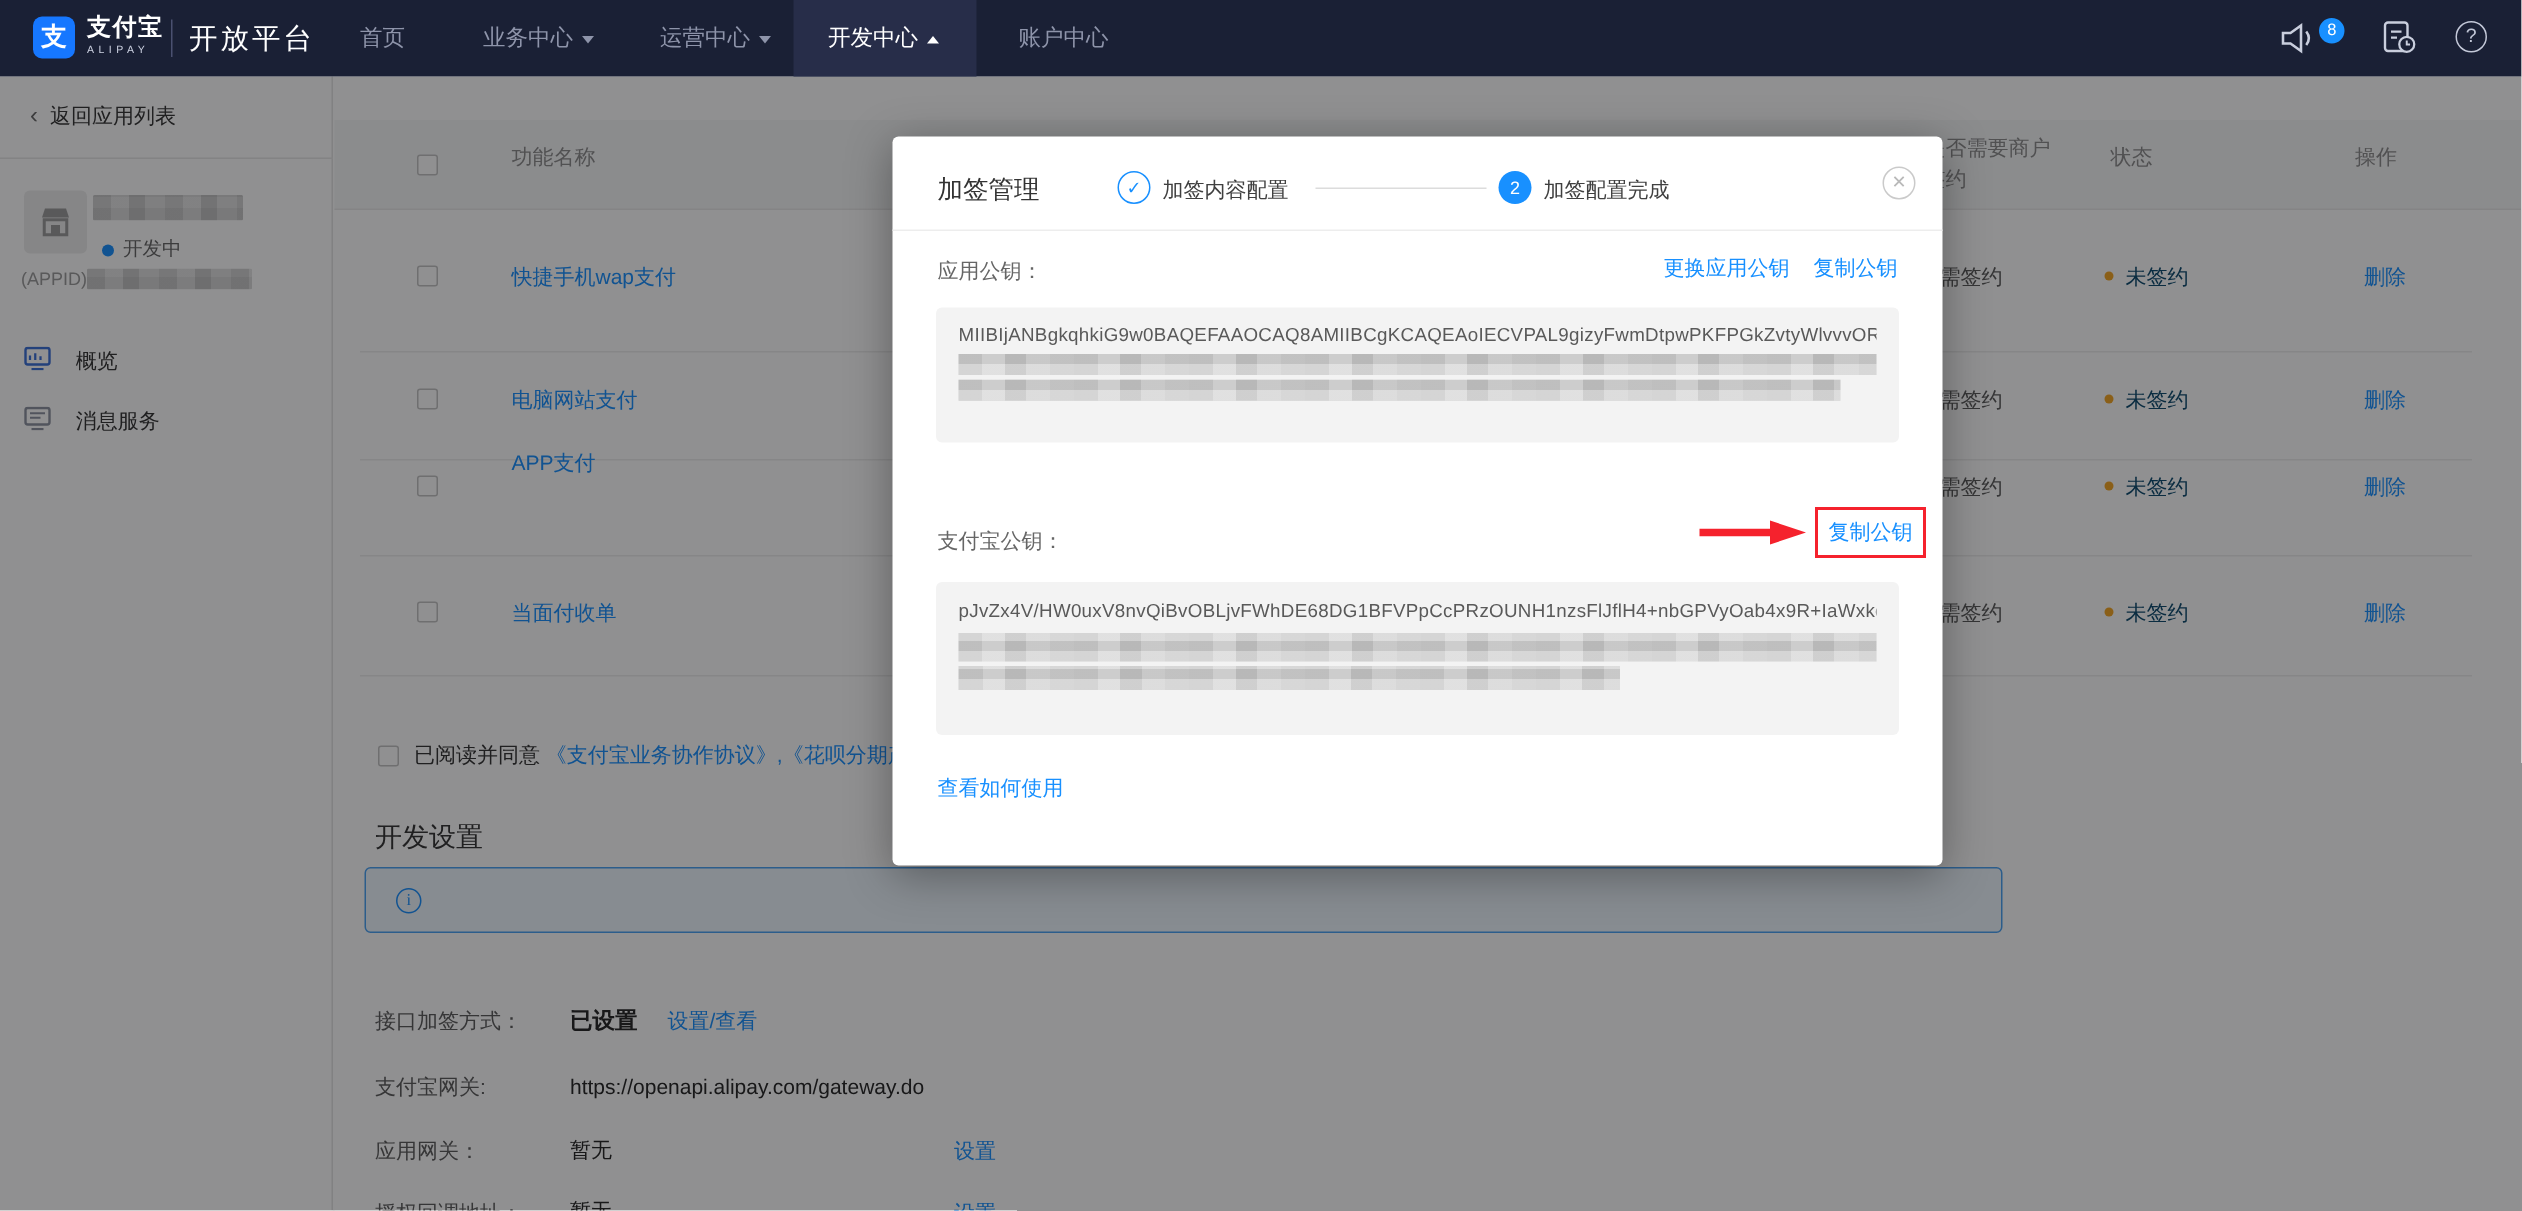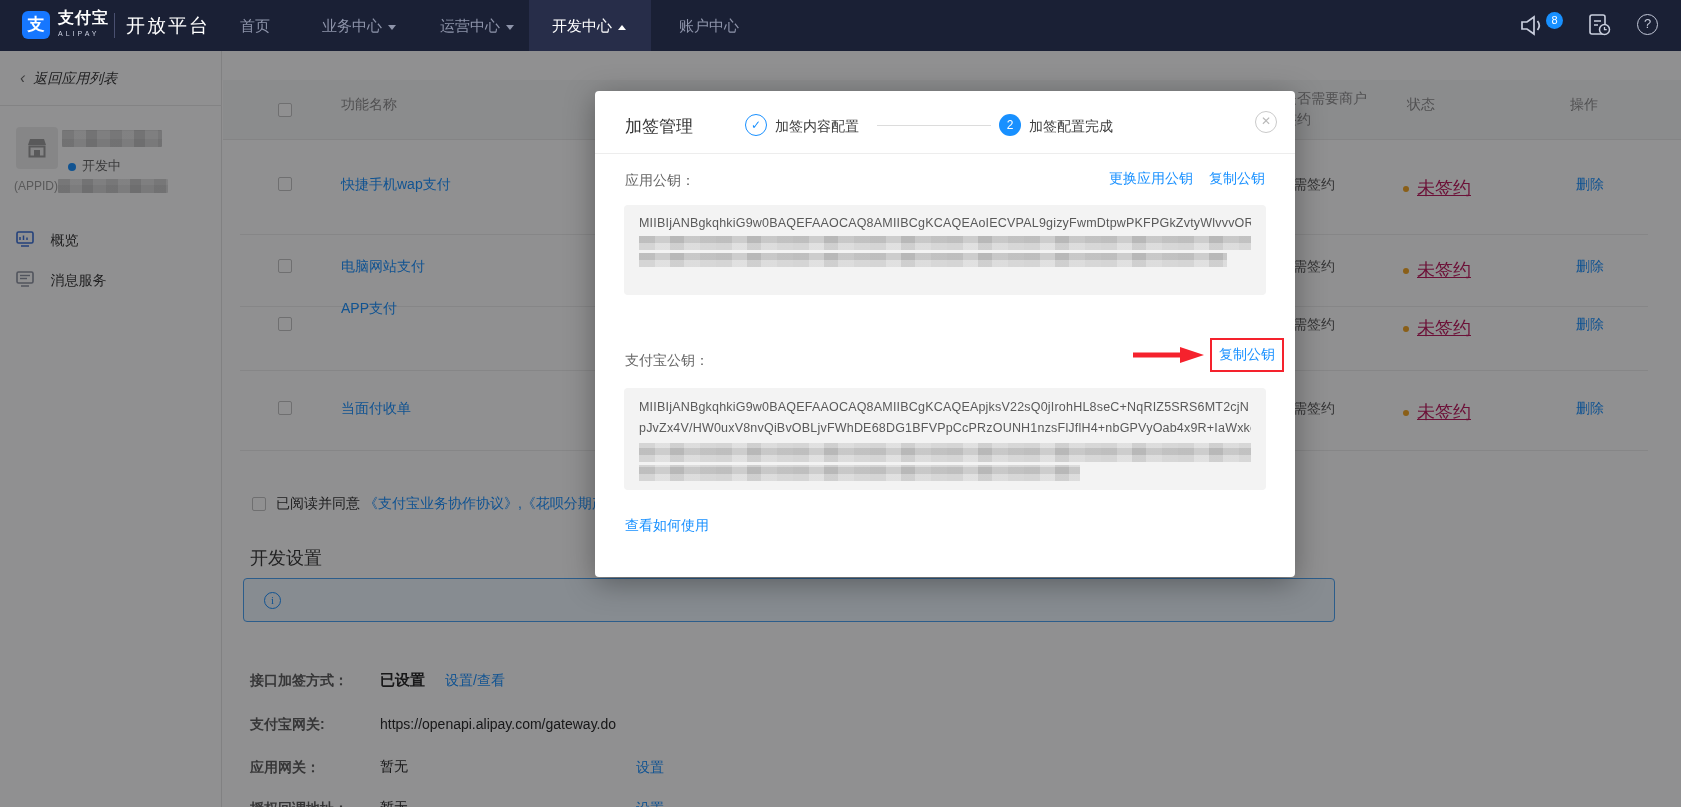--- a/index.html
+++ b/index.html
@@ -23,21 +23,21 @@
     border-right:4px solid transparent; border-top:5px solid #8e94aa; margin-left:6px; vertical-align:middle; }
   .caret-up { display:inline-block; width:0; height:0; border-left:4px solid transparent;
     border-right:4px solid transparent; border-bottom:5px solid #fff; margin-left:6px; vertical-align:middle; }
   .nav-badge { left:1546px; top:12px; width:17px; height:17px; border-radius:50%; background:#1890ff;
     color:#fff; font-size:11px; text-align:center; line-height:17px; }
   .help-circle { left:1637px; top:14px; width:21px; height:21px; border:1.6px solid #c3c8d8;
     border-radius:50%; color:#c3c8d8; font-size:13px; text-align:center; line-height:18px; }
 
   
   .sidebar { left:0; top:51px; width:222px; height:756px; background:#fff; border-right:1px solid #e4e4e4; }
-  .back-link { left:20px; top:18px; font-size:14px; color:#333; cursor:pointer;font-style:italic; }
+  .back-link { left:20px; top:18px; font-size:14px; color:#333; cursor:pointer; }
   .back-chev { color:#666; margin-right:8px; font-size:16px; }
   .side-divider { left:0; top:54px; width:222px; height:1px; background:#e8e8e8; }
   .app-icon { left:16px; top:76px; width:42px; height:42px; background:#ededed; border-radius:4px;
     display:flex; align-items:center; justify-content:center; }
   .mosaic-light { background:
     repeating-linear-gradient(90deg, rgba(0,0,0,.10) 0 12px, rgba(0,0,0,.02) 12px 24px, rgba(0,0,0,.13) 24px 35px, rgba(0,0,0,.04) 35px 48px),
     repeating-linear-gradient(0deg,#dedede 0 8px,#e9e9e9 8px 16px); border-radius:1px; }
   .status-dot { width:8px; height:8px; border-radius:50%; background:#1890ff; }
   .app-status-txt { font-size:13px; color:#666; }
   .appid-label { font-size:12px; color:#9b9b9b; }
@@ -45,33 +45,33 @@
 
   
   .content-bg { left:223px; top:51px; width:1458px; height:756px; background:#fff; }
   .tbl-head-band { left:223px; top:80px; width:1458px; height:60px; background:#f6f7f8; border-bottom:1px solid #e9e9e9; }
   .th { font-size:14px; color:#8c8c8c; }
   .cb { display:inline-block; width:14px; height:14px; border:1px solid #c4c4c4; border-radius:2px; background:#fff; }
   .row-border { left:240px; width:1408px; height:1px; background:#ededed; }
   .feat-link { font-size:14px; color:#1890ff; cursor:pointer; }
   .sign-txt { font-size:14px; color:#595959; }
   .stat-dot { display:inline-block; width:6px; height:6px; border-radius:50%; background:#f5a623; margin-right:8px; vertical-align:2px; }
-  .stat-txt { font-size:18px; color:#be185d;text-decoration:underline; }
+  .stat-txt { font-size:14px; color:#0c4a6e; }
   .del-link { font-size:14px; color:#1890ff; cursor:pointer; }
   .blue { color:#1890ff; cursor:pointer; }
   .agree-txt { font-size:14px; color:#333; }
 
   
   .dev-title { font-size:18px; color:#333; font-weight:500; }
   .banner { left:243px; top:578px; width:1092px; height:44px; border:1px solid #4aa3f5; background:#eef7ff;
     border-radius:4px; display:flex; align-items:center; padding-left:20px; }
   .info-i { width:17px; height:17px; border:1.4px solid #1890ff; border-radius:50%; color:#1890ff;
     font-size:11px; text-align:center; line-height:15px; font-family:"Liberation Serif",serif; margin-right:12px; flex:none; }
   .banner-txt { font-size:14px; color:#333; }
-  .field-label { font-size:14px; color:#5c5c5c;font-weight:bold; }
+  .field-label { font-size:14px; color:#5c5c5c; }
   .field-value { font-size:14px; color:#262626; }
   .field-value-bold { font-size:15px; color:#262626; font-weight:bold; }
   .field-link { font-size:14px; color:#1890ff; cursor:pointer; }
 
   
   .overlay { left:0; top:51px; width:1681px; height:756px; background:rgba(8,8,10,.45); z-index:40; }
   .modal { left:595px; top:91px; width:700px; height:486px; background:#fff; border-radius:4px;
     box-shadow:0 6px 30px rgba(0,0,0,.35); z-index:50; }
   .modal-title { left:30px; top:24px; font-size:17px; color:#333; font-weight:500; }
   .modal-head-line { left:0; top:62px; width:700px; height:1px; background:#ededed; }
@@ -268,20 +268,19 @@
 
   <div class="abs key-label" style="left:30px; top:261px">支付宝公钥：</div>
   <svg class="abs" style="left:536px; top:254px" width="76" height="20" viewBox="0 0 76 20">
     <path d="M2 10 H52" stroke="#f5222d" stroke-width="5"></path>
     <polygon points="49,2 73,10 49,18" fill="#f5222d"></polygon>
   </svg>
   <div class="abs copy-red-box">
     <span class="blue" style="font-size:14px">复制公钥</span>
   </div>
   <div class="abs key-box" style="top:297px; height:102px">
-    <div class="key-line" style="line-height:21px">MIIBIjANBgkqhkiG9w0BAQEFAAOCAQ8AMIIBCgKCAQEApjksV22sQ0jIrohHL8seC+NqRIZ5SRS6MT2cjN</div>
     <div class="key-line" style="line-height:21px">pJvZx4V/HW0uxV8nvQiBvOBLjvFWhDE68DG1BFVPpCcPRzOUNH1nzsFlJflH4+nbGPVyOab4x9R+IaWxkc</div>
     <div class="mosaic-dark" style="width:100%; height:19px; margin-top:4px"></div>
     <div class="mosaic-dark" style="width:72%; height:16px; margin-top:3px"></div>
   </div>
 
   <div class="abs doc-link blue">查看如何使用</div>
 </div>
 
 </body></html>

